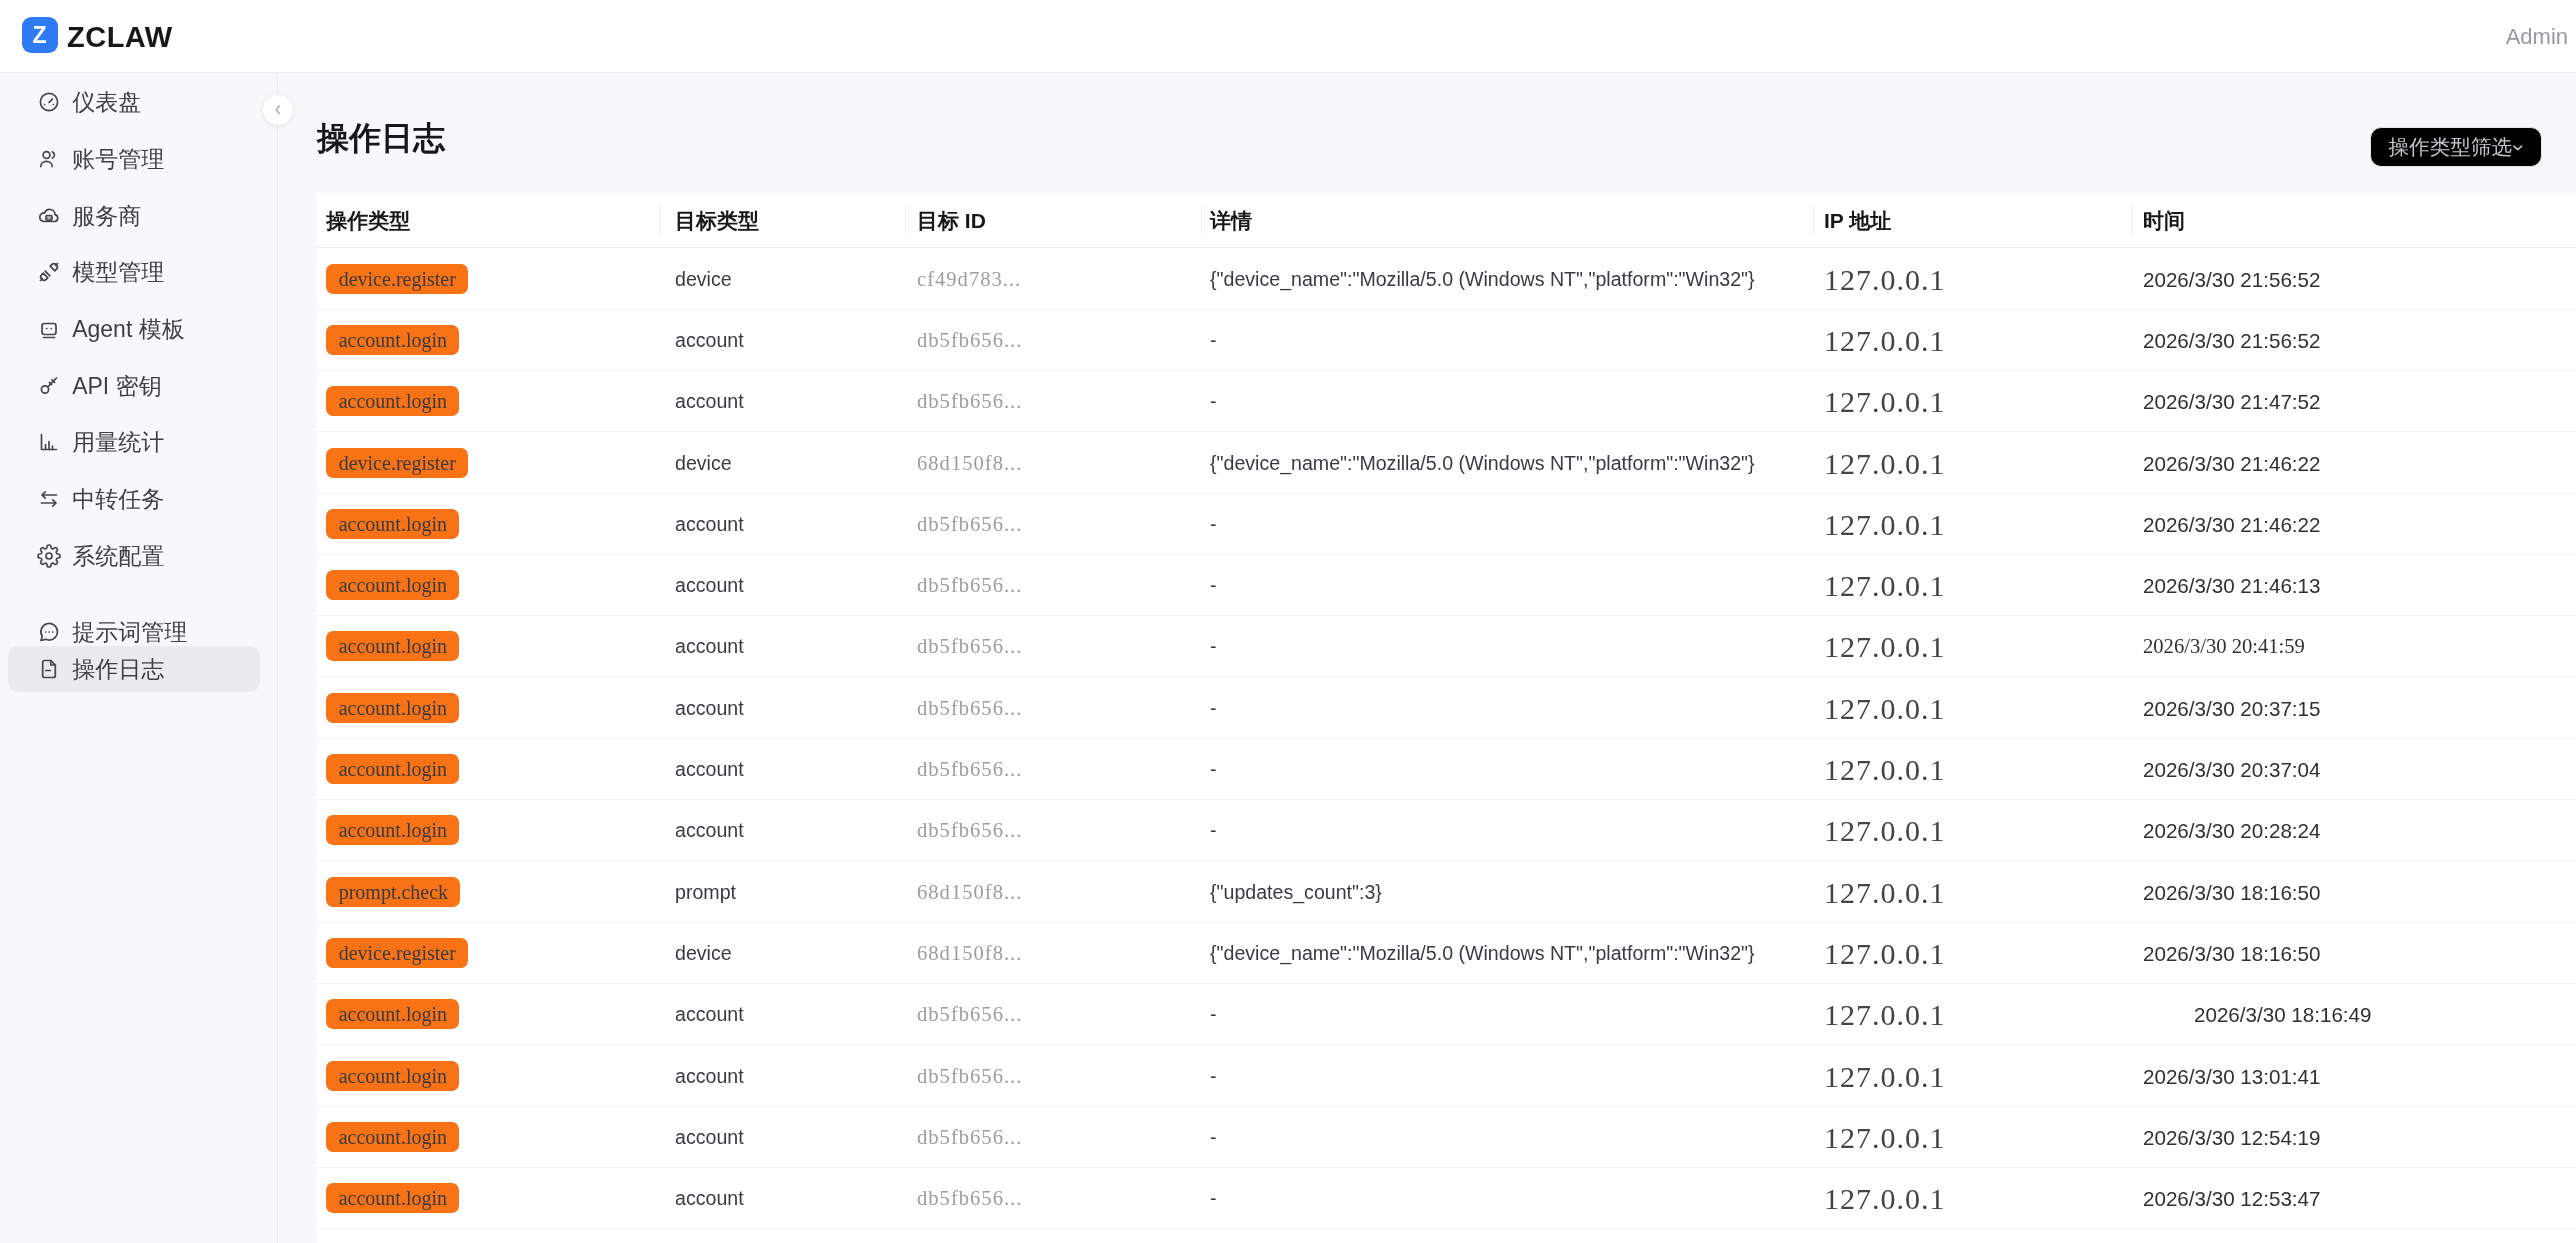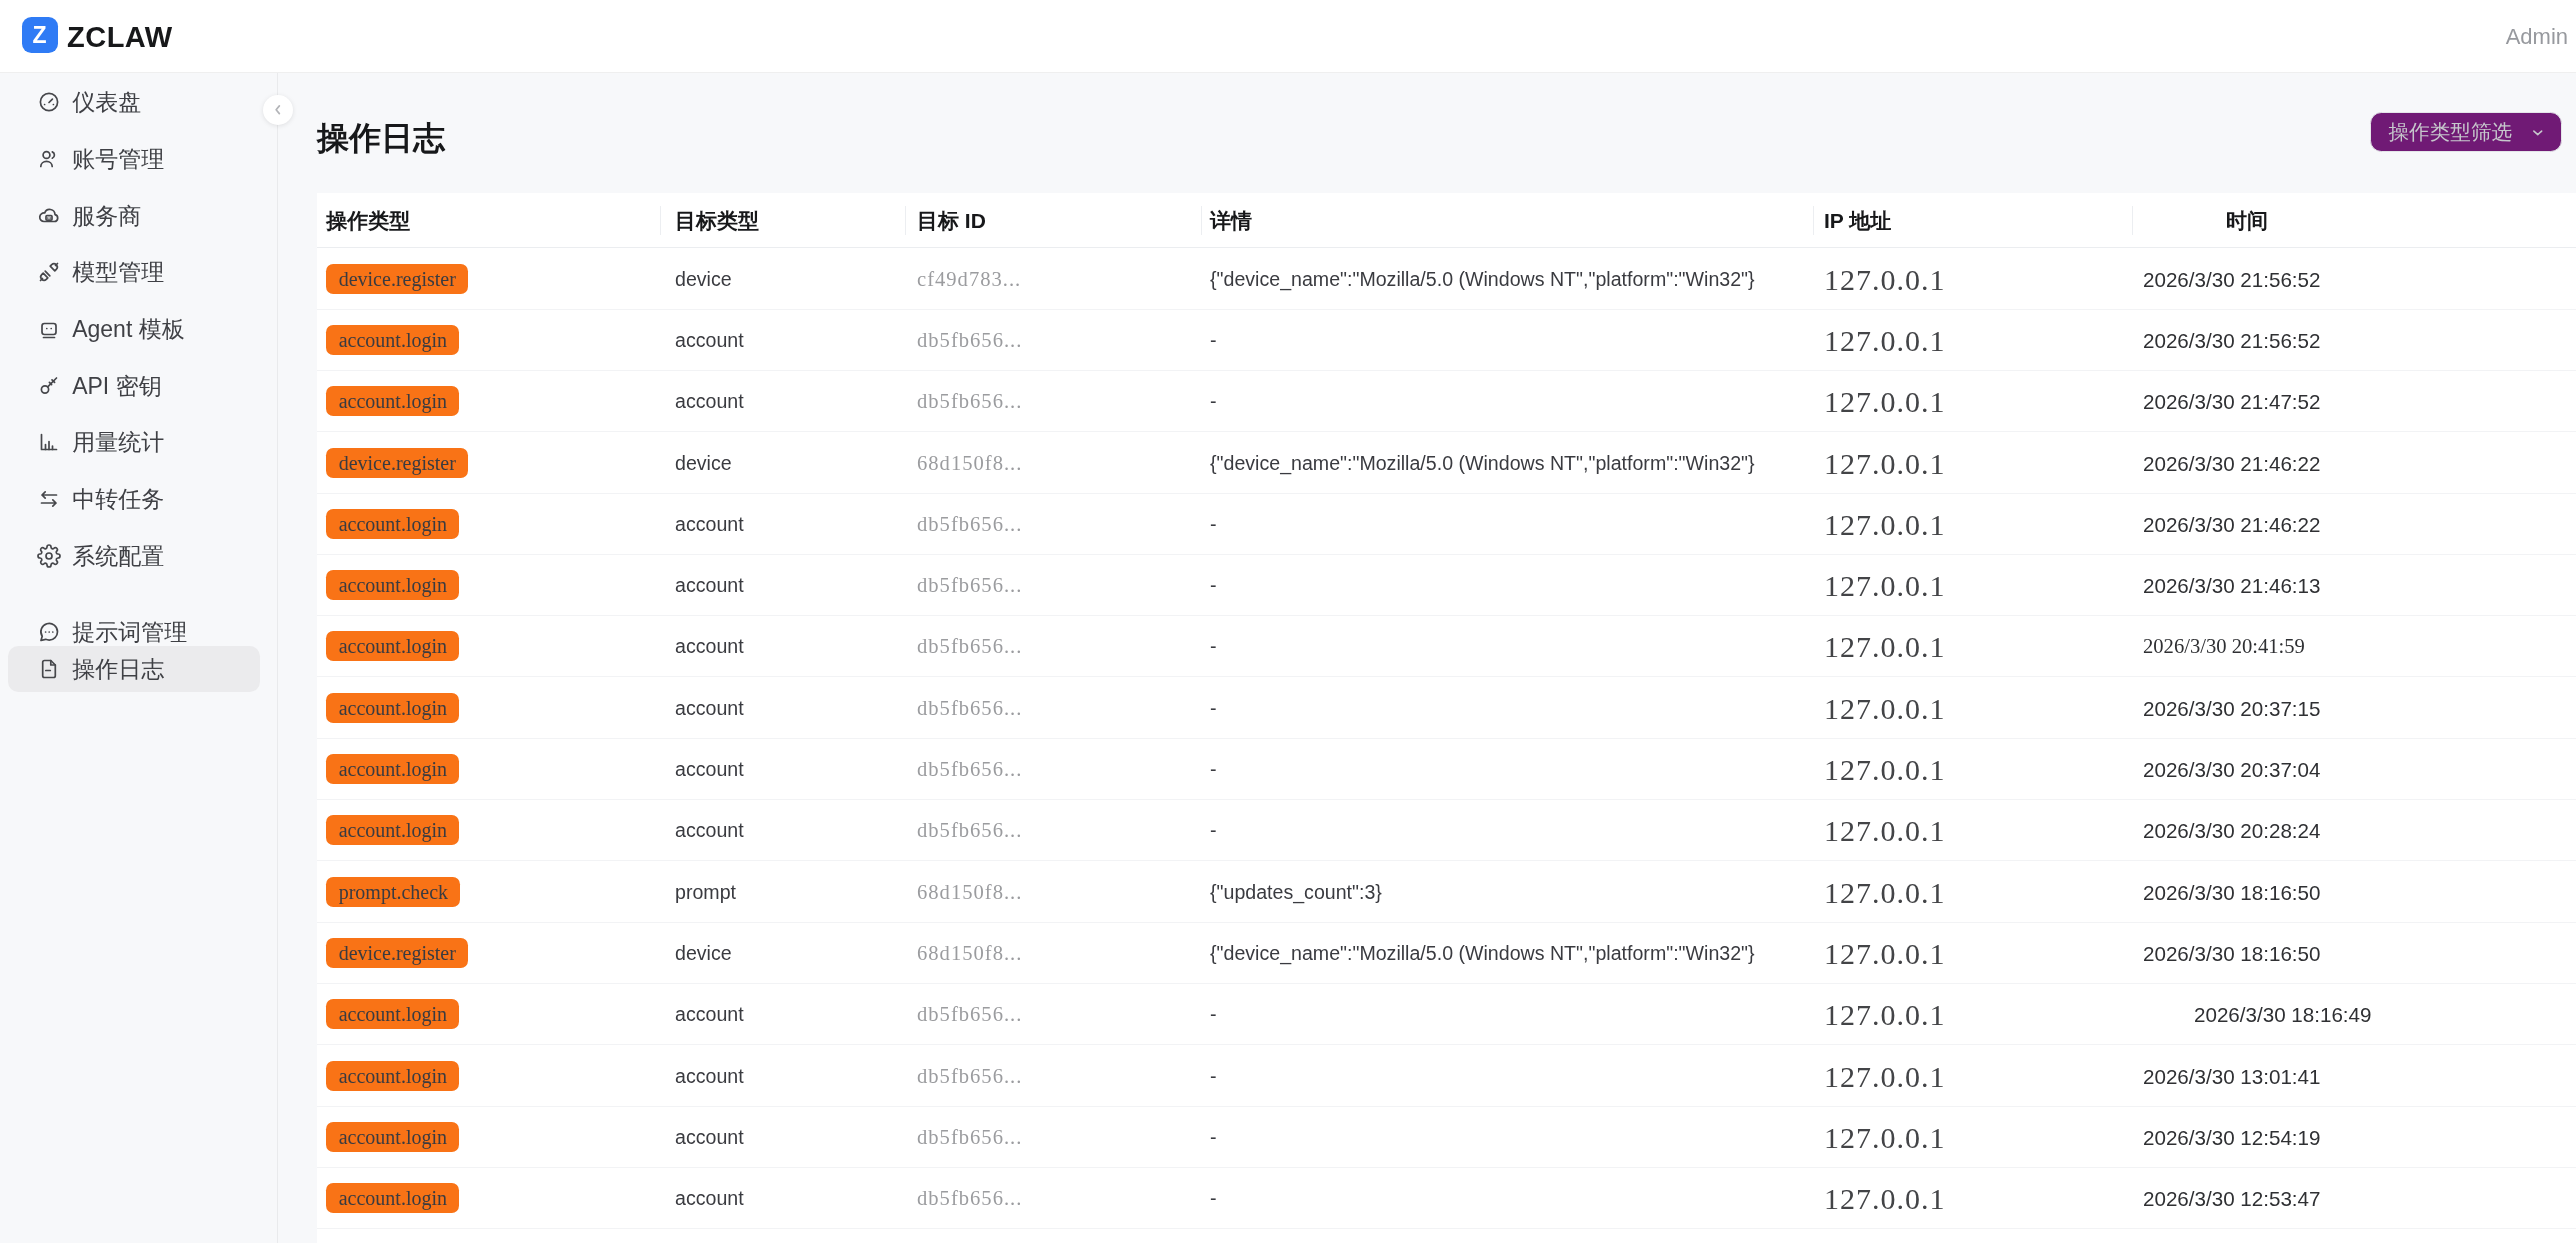--- a/index.html
+++ b/index.html
@@ -54,22 +54,22 @@
   }
   .collapse-btn svg { position:absolute; left:7.2px; top:7.2px; width:15.5px; height:15.5px;
     stroke:#b3b4b8; fill:none; stroke-width:2.6; stroke-linecap:round; stroke-linejoin:round; }
 
   
   .page-title {
     position:absolute; left:317px; top:117px; font-size:32px; font-weight:700;
     color:#17181a;
   }
   .filter-select {
-    position:absolute; left:2370px; top:112px; width:192px; height:40px;
-    background:#701a75; border:1px solid #e4e5e9; border-radius:11.3px; cursor:pointer;
+    position:absolute; left:2370px; top:127px; width:172px; height:40px;
+    background:#000000; border:1px solid #e4e5e9; border-radius:11.3px; cursor:pointer;
   }
   .filter-select .ph {
     position:absolute; left:17.5px; top:0; line-height:38px; font-size:20.6px; color:#c6c7cc;
     white-space:nowrap;
   }
   .filter-select svg {
     position:absolute; right:15.5px; top:12.4px; width:15.5px; height:15.5px;
     stroke:#c6c7cc; fill:none; stroke-width:2.4; stroke-linecap:round; stroke-linejoin:round;
   }
 
@@ -218,21 +218,21 @@
   </svg>
 </div>
 
 <div class="table">
   <div class="thead" id="thead">
       <div class="th" style="left: 9.3px;">操作类型</div>
       <div class="th" style="left: 358px;">目标类型</div>
       <div class="th" style="left: 600px;">目标 ID</div>
       <div class="th" style="left: 893px;">详情</div>
       <div class="th" style="left: 1507px;">IP 地址</div>
-      <div class="th" style="left: 1909px;">时间</div>
+      <div class="th" style="left: 1826px;">时间</div>
       <div class="th-sep" style="left: 343px;"></div>
       <div class="th-sep" style="left: 588px;"></div>
       <div class="th-sep" style="left: 884px;"></div>
       <div class="th-sep" style="left: 1496px;"></div>
       <div class="th-sep" style="left: 1815px;"></div>
     </div>
   <div id="tbody">
       <div class="trow" style="top: 56px;">
         <div class="td" style="left: 9.3px;"><span class="badge">device.register</span></div>
         <div class="td " style="left: 358px;">device</div>

